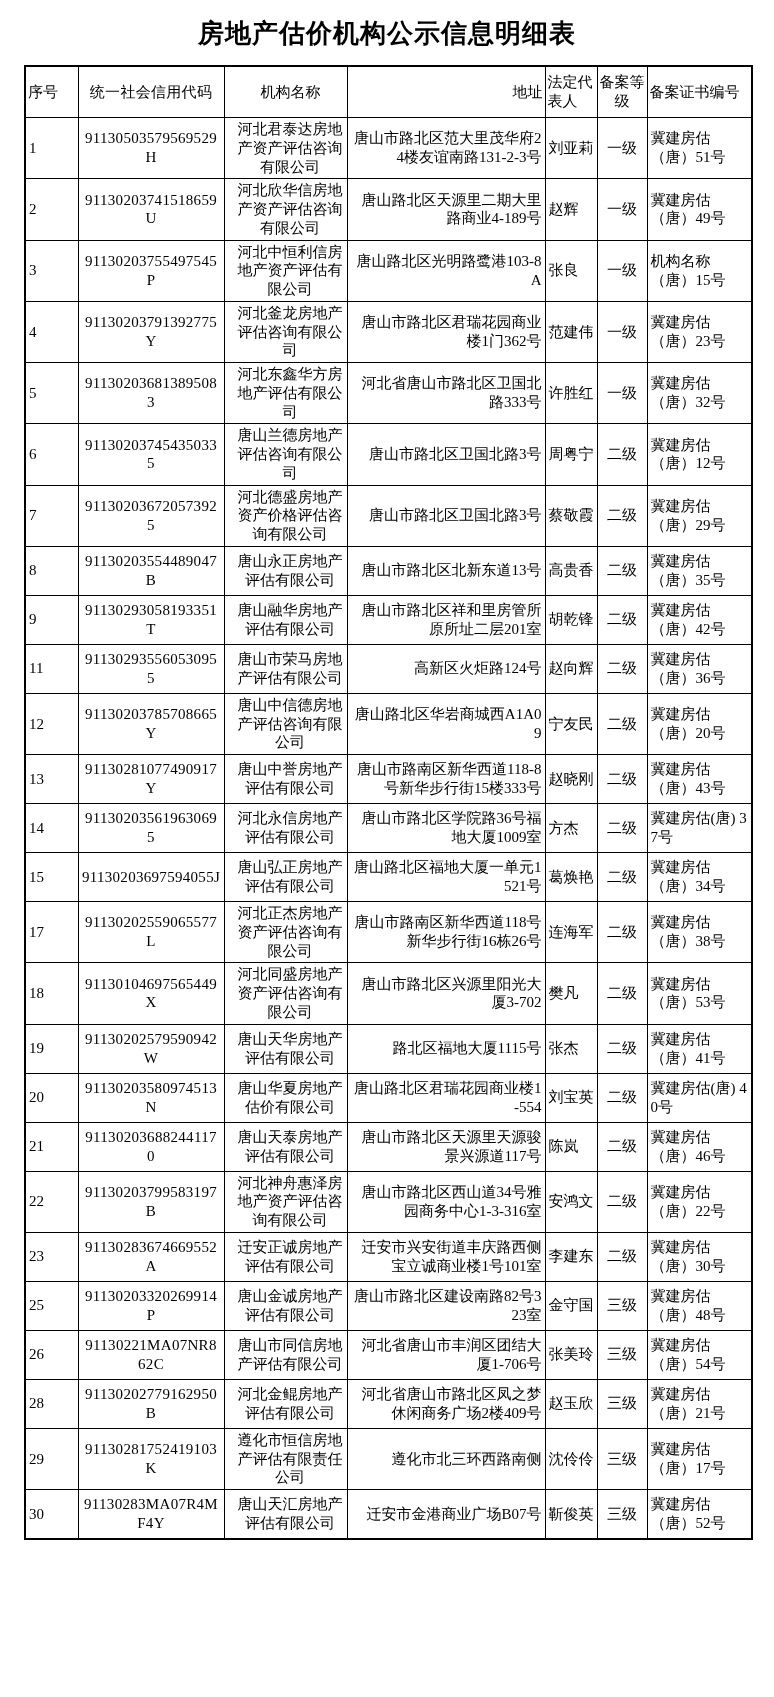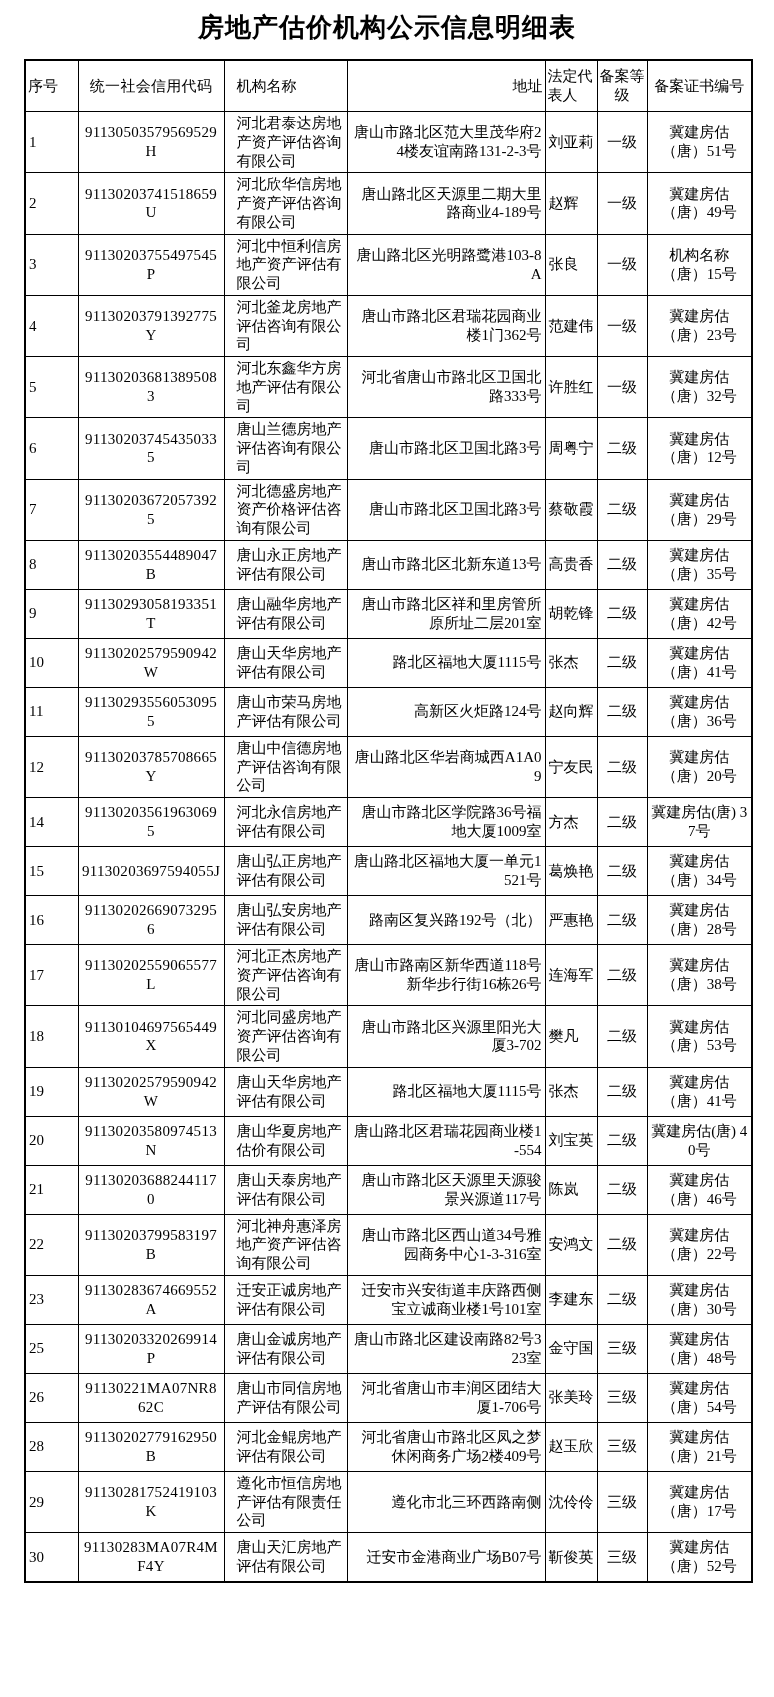--- a/index.html
+++ b/index.html
@@ -9,21 +9,21 @@
     color:#000;
     -webkit-font-smoothing:none;
   }
   .page{width:774px;padding-top:10px;box-sizing:border-box;}
   .title{
     text-align:center;
     font-size:26px;
     font-weight:bold;
     font-family:"Liberation Sans","DejaVu Sans",sans-serif;
     letter-spacing:1px;
-    margin:0 0 14px 0;
+    margin:6px 0 14px 0;
   }
   table.records{
     border-collapse:collapse;
     table-layout:fixed;
     width:727px;
     margin:0 0 0 24px;
     border:2px solid #000;
   }
   th,td{
     border:1px solid #000;
@@ -36,25 +36,25 @@
   }
   thead th{
     font-weight:normal;
     text-align:center;
     height:46px;
     padding:2px 2px;
   }
   tbody td{height:44px;}
   .c0{text-align:left;}
   .c1{text-align:center;letter-spacing:0.3px;}
-  .c2{text-align:left;padding-left:12px;}
+  .c2{text-align:center;padding-left:12px;}
   .c3{text-align:right;}
   .c4{text-align:left;}
   .c5{text-align:center;}
-  .c6{text-align:center;border-radius:17px;}
+  .c6{text-align:left;border-radius:17px;}
 </style>
 </head>
 <body>
 
 <div class="page">
   <div class="title">房地产估价机构公示信息明细表</div>
 
   <table class="records">
     <colgroup>
       <col style="width:53px">
@@ -152,74 +152,65 @@
         <tr>
           <td class="c0">9</td>
           <td class="c1">91130293058193351T</td>
           <td class="c2">唐山融华房地产评估有限公司</td>
           <td class="c3">唐山市路北区祥和里房管所原所址二层201室</td>
           <td class="c4">胡乾锋</td>
           <td class="c5">二级</td>
           <td class="c6">冀建房估（唐）42号</td>
         </tr>
         <tr>
-          <td class="c0">10</td>
-          <td class="c1">91130202579590942W</td>
-          <td class="c2">唐山天华房地产评估有限公司</td>
-          <td class="c3">路北区福地大厦1115号</td>
-          <td class="c4">张杰</td>
-          <td class="c5">二级</td>
-          <td class="c6">冀建房估（唐）41号</td>
-        </tr>
-        <tr>
           <td class="c0">11</td>
           <td class="c1">911302935560530955</td>
           <td class="c2">唐山市荣马房地产评估有限公司</td>
           <td class="c3">高新区火炬路124号</td>
           <td class="c4">赵向辉</td>
           <td class="c5">二级</td>
           <td class="c6">冀建房估（唐）36号</td>
         </tr>
         <tr>
           <td class="c0">12</td>
           <td class="c1">91130203785708665Y</td>
           <td class="c2">唐山中信德房地产评估咨询有限公司</td>
           <td class="c3">唐山路北区华岩商城西A1A09</td>
           <td class="c4">宁友民</td>
           <td class="c5">二级</td>
           <td class="c6">冀建房估（唐）20号</td>
         </tr>
         <tr>
+          <td class="c0">13</td>
+          <td class="c1">91130281077490917Y</td>
+          <td class="c2">唐山中誉房地产评估有限公司</td>
+          <td class="c3">唐山市路南区新华西道118-8号新华步行街15楼333号</td>
+          <td class="c4">赵晓刚</td>
+          <td class="c5">二级</td>
+          <td class="c6">冀建房估（唐）43号</td>
+        </tr>
+        <tr>
           <td class="c0">14</td>
           <td class="c1">911302035619630695</td>
           <td class="c2">河北永信房地产评估有限公司</td>
           <td class="c3">唐山市路北区学院路36号福地大厦1009室</td>
           <td class="c4">方杰</td>
           <td class="c5">二级</td>
           <td class="c6">冀建房估(唐) 37号</td>
         </tr>
         <tr>
           <td class="c0">15</td>
           <td class="c1">91130203697594055J</td>
           <td class="c2">唐山弘正房地产评估有限公司</td>
           <td class="c3">唐山路北区福地大厦一单元1521号</td>
           <td class="c4">葛焕艳</td>
           <td class="c5">二级</td>
           <td class="c6">冀建房估（唐）34号</td>
         </tr>
         <tr>
-          <td class="c0">16</td>
-          <td class="c1">911302026690732956</td>
-          <td class="c2">唐山弘安房地产评估有限公司</td>
-          <td class="c3">路南区复兴路192号（北）</td>
-          <td class="c4">严惠艳</td>
-          <td class="c5">二级</td>
-          <td class="c6">冀建房估（唐）28号</td>
-        </tr>
-        <tr>
           <td class="c0">17</td>
           <td class="c1">91130202559065577L</td>
           <td class="c2">河北正杰房地产资产评估咨询有限公司</td>
           <td class="c3">唐山市路南区新华西道118号新华步行街16栋26号</td>
           <td class="c4">连海军</td>
           <td class="c5">二级</td>
           <td class="c6">冀建房估（唐）38号</td>
         </tr>
         <tr>
           <td class="c0">18</td>

